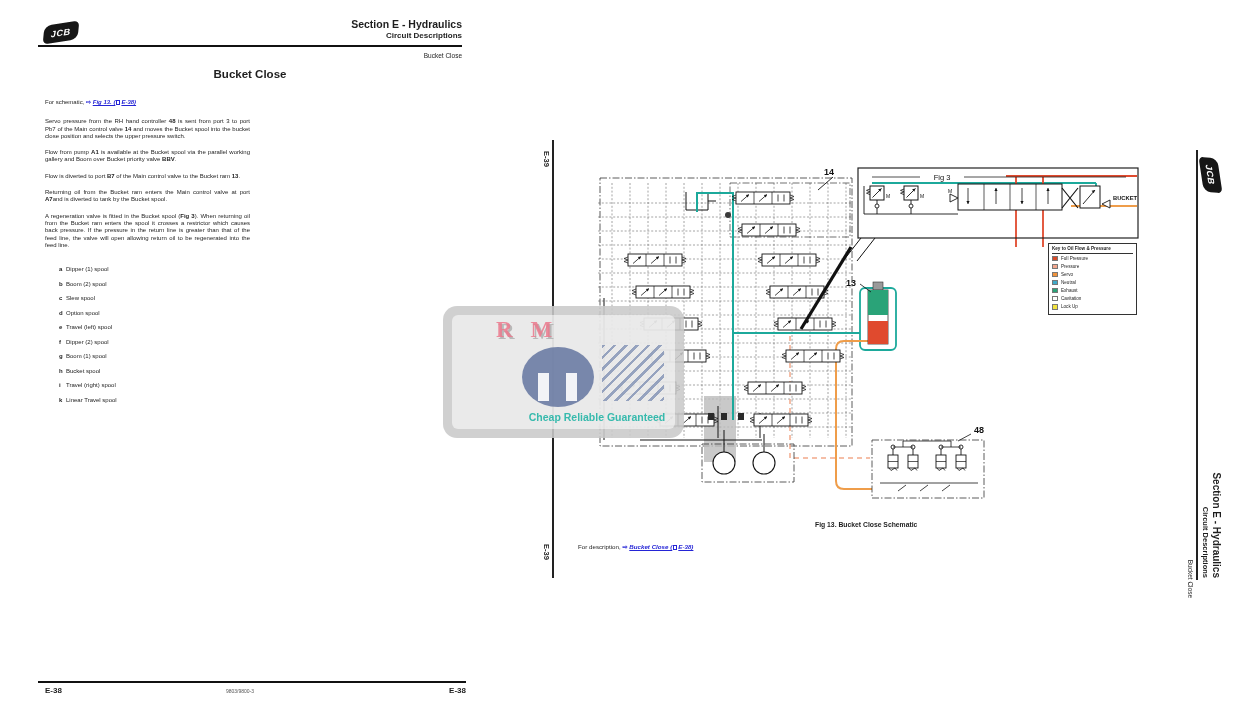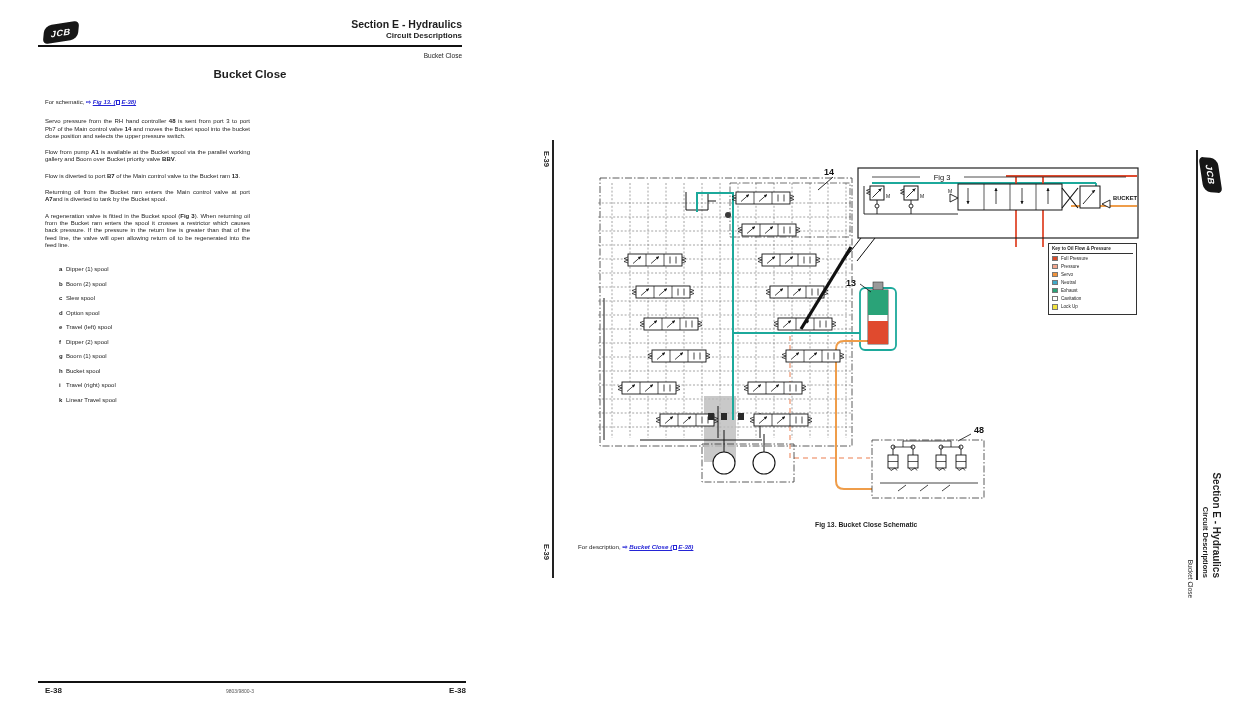--- a/index.html
+++ b/index.html
@@ -336,20 +336,31 @@
     <div class="legend-row">
         <span class="legend-chip" style="background: rgb(255, 255, 255);"></span>
         <span class="legend-label">Cavitation</span>
       </div>
     <div class="legend-row">
         <span class="legend-chip" style="background: rgb(242, 226, 62);"></span>
         <span class="legend-label">Lock Up</span>
       </div>
   </div>
 
+  <div class="abs wm">
+    <div class="wm-inner">
+      <div class="wm-rm">RM</div>
+      <div class="wm-stripes"></div>
+      <div class="wm-ellipse">
+        <div class="wm-bar" style="left:16px;"></div>
+        <div class="wm-bar" style="left:44px;"></div>
+      </div>
+      <div class="wm-tag">Cheap Reliable Guaranteed</div>
+    </div>
+  </div>
 
   <div class="abs fig-caption">Fig 13. Bucket Close Schematic</div>
   <div class="abs desc-line">
     <span>For description, </span><span class="refarrow">⇨</span>
     <span class="reflink"><span>Bucket Close (</span><span class="pgicon"></span><span>E-38)</span></span>
   </div>
 
 </div>
 
 </body></html>

